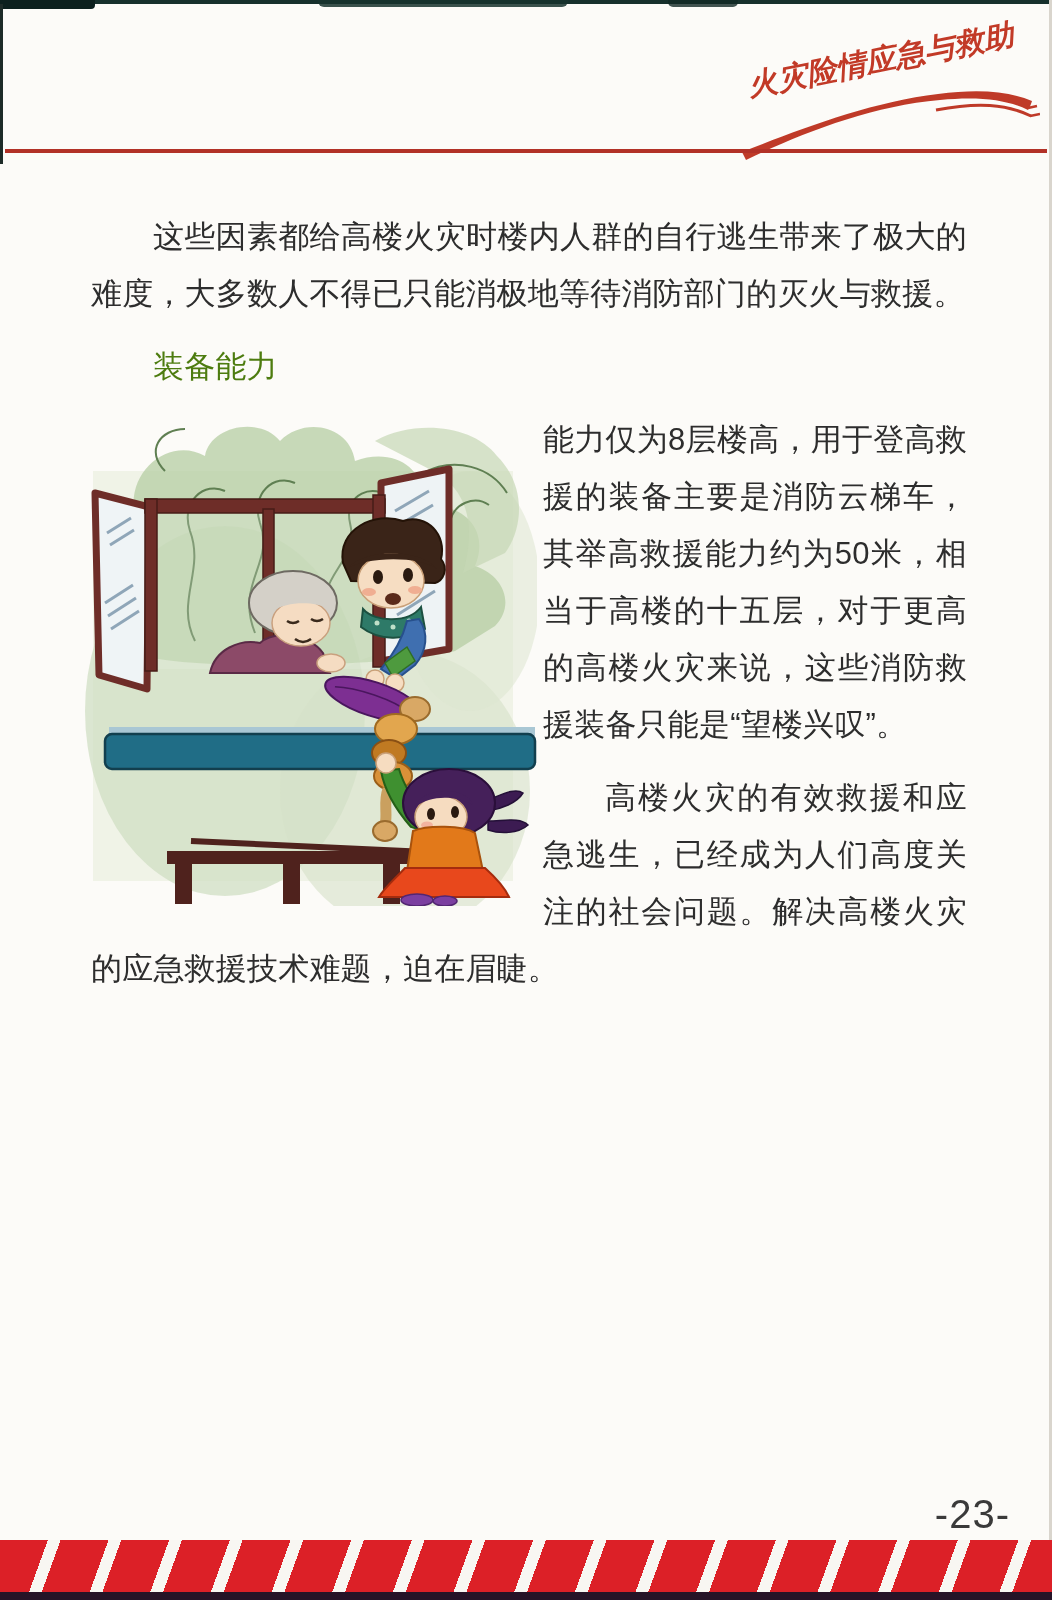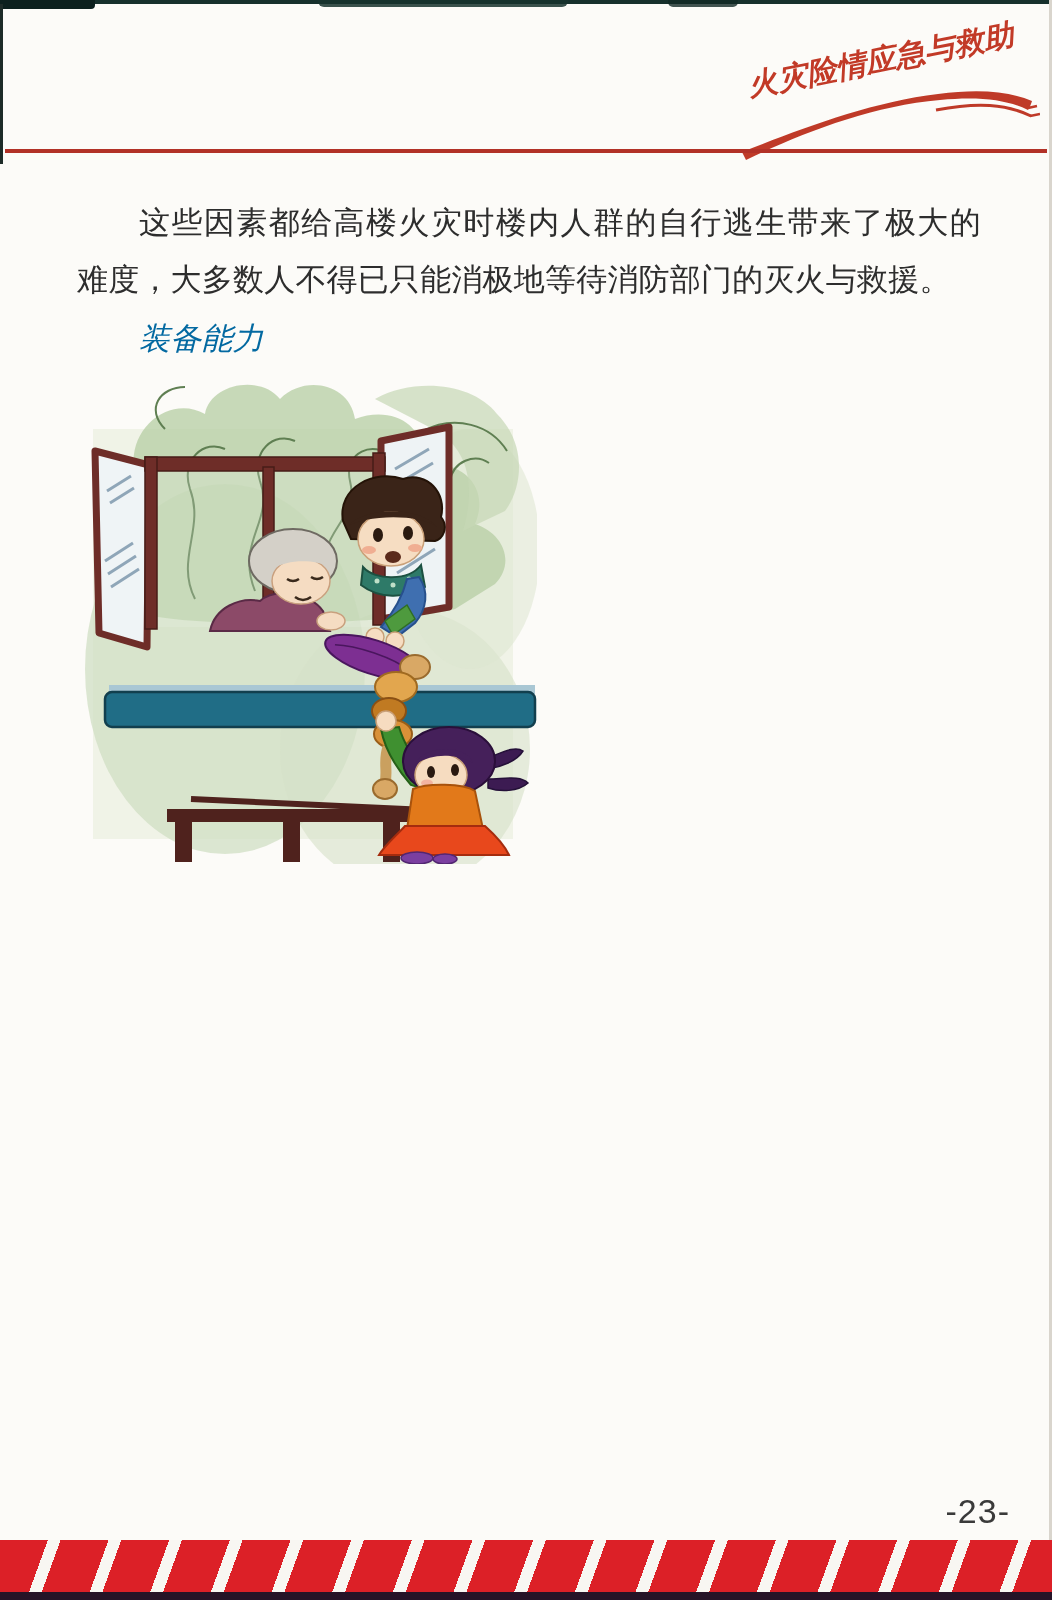--- a/index.html
+++ b/index.html
@@ -25,28 +25,28 @@
   }
   .swoosh{position:absolute;left:740px;top:86px;}
   .red-rule{position:absolute;left:5px;right:5px;top:149px;height:4px;background:#b23127;}
 
   
   .body-text{
     position:absolute;left:75px;top:192px;width:908px;
     font-size:31px;line-height:57px;letter-spacing:0.2px;
     color:#2d2d2d;text-align:justify;
   }
-  .body-text p{margin:2px;}
+  .body-text p{margin:16px;}
   .indent{text-indent:62px;}
   .noindent{text-indent:0;}
-  .sub-heading{color:#0369a1;font-style:italic;}
+  .sub-heading{color:#4d7c0f;}
   .illu-float{float:left;width:462px;height:495px;margin:0 6px 0 0;}
 
   
-  .page-number{position:absolute;right:42px;top:1492px;font-size:34px;color:#3a3a3a;letter-spacing:1px;}
+  .page-number{position:absolute;right:42px;top:1492px;font-size:40px;color:#3a3a3a;letter-spacing:1px;}
   .stripe-band{
     position:absolute;left:0;top:1540px;width:1052px;height:53px;
     background:repeating-linear-gradient(110deg,#dc2027 0 45px,#f8f6f2 45px 57px);
   }
   .bottom-dark{position:absolute;left:0;top:1592px;width:1052px;height:8px;background:#261327;}
 </style>
 </head>
 <body>
 
 <div class="edge-top"></div>
@@ -154,17 +154,19 @@
       <ellipse cx="380" cy="401" rx="4" ry="6" fill="#2a1a10"></ellipse>
       <ellipse cx="352" cy="414" rx="6" ry="3.5" fill="#f2b3a0"></ellipse>
       <path d="M366 418 q5 4 10 0" stroke="#7a3a2a" stroke-width="2" fill="none"></path>
       <path d="M338 420 C352 414 388 414 400 422 L408 460 L332 460 Z" fill="#e2791a" stroke="#a8520c" stroke-width="2"></path>
       <path d="M330 457 L410 457 C420 466 430 477 434 486 L304 486 C310 476 322 466 330 457 Z" fill="#e8481c" stroke="#a52c0e" stroke-width="2"></path>
       <ellipse cx="342" cy="489" rx="16" ry="6" fill="#7b3fa0" stroke="#522672" stroke-width="1.5"></ellipse>
       <ellipse cx="370" cy="490" rx="12" ry="5" fill="#7b3fa0" stroke="#522672" stroke-width="1.5"></ellipse>
     </svg>
   </span>
 
+  <p class="noindent">能力仅为8层楼高，用于登高救援的装备主要是消防云梯车，其举高救援能力约为50米，相当于高楼的十五层，对于更高的高楼火灾来说，这些消防救援装备只能是“望楼兴叹”。</p>
+  <p class="indent">高楼火灾的有效救援和应急逃生，已经成为人们高度关注的社会问题。解决高楼火灾的应急救援技术难题，迫在眉睫。</p>
 </div>
 
 <div class="page-number">-23-</div>
 <div class="stripe-band"></div>
 <div class="bottom-dark"></div>
 
 </body></html>

